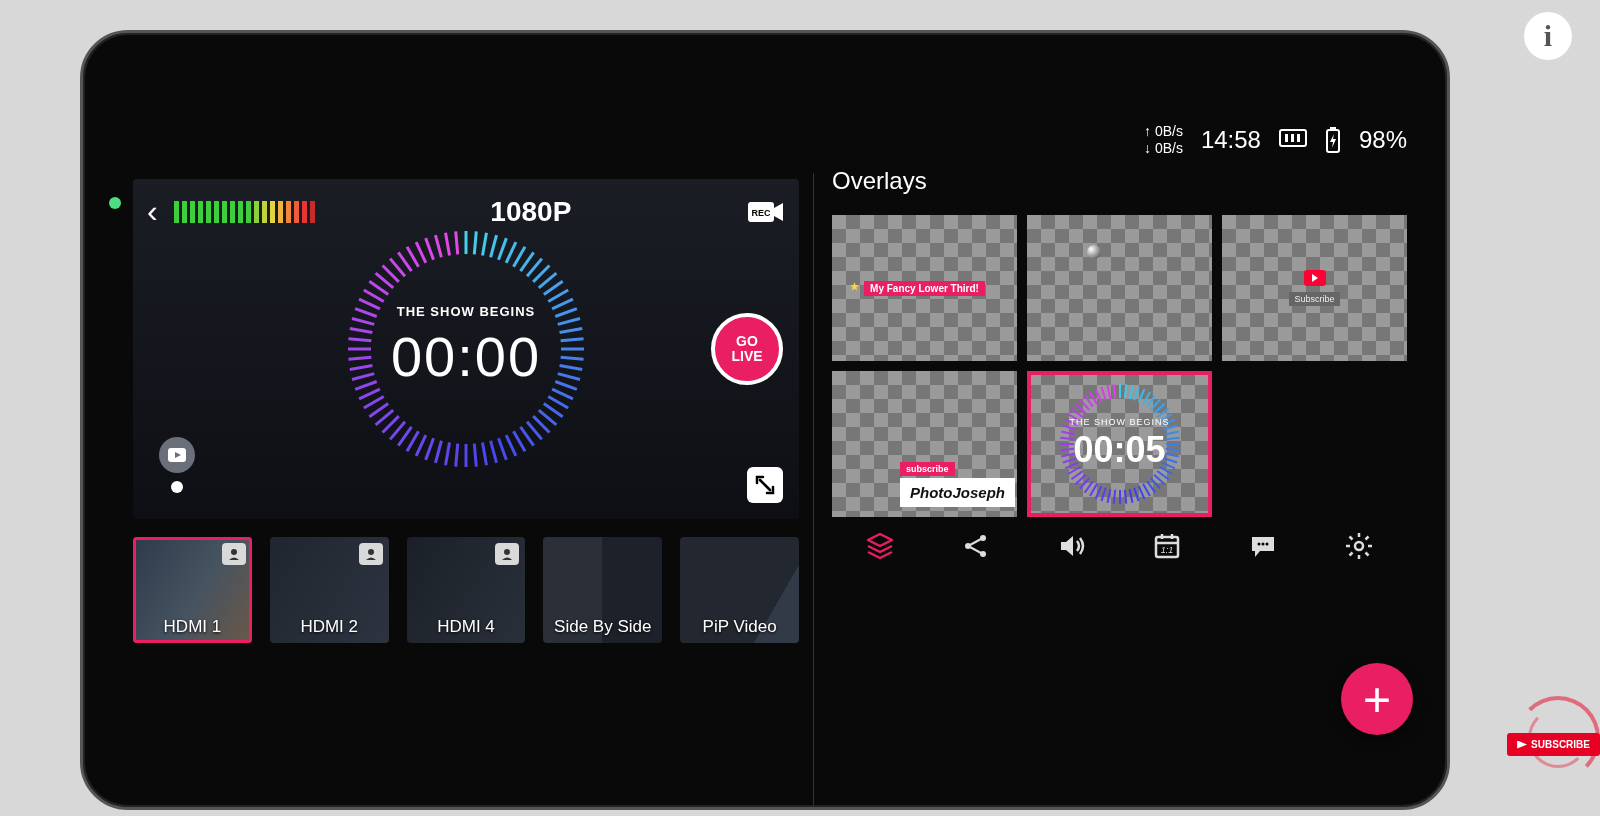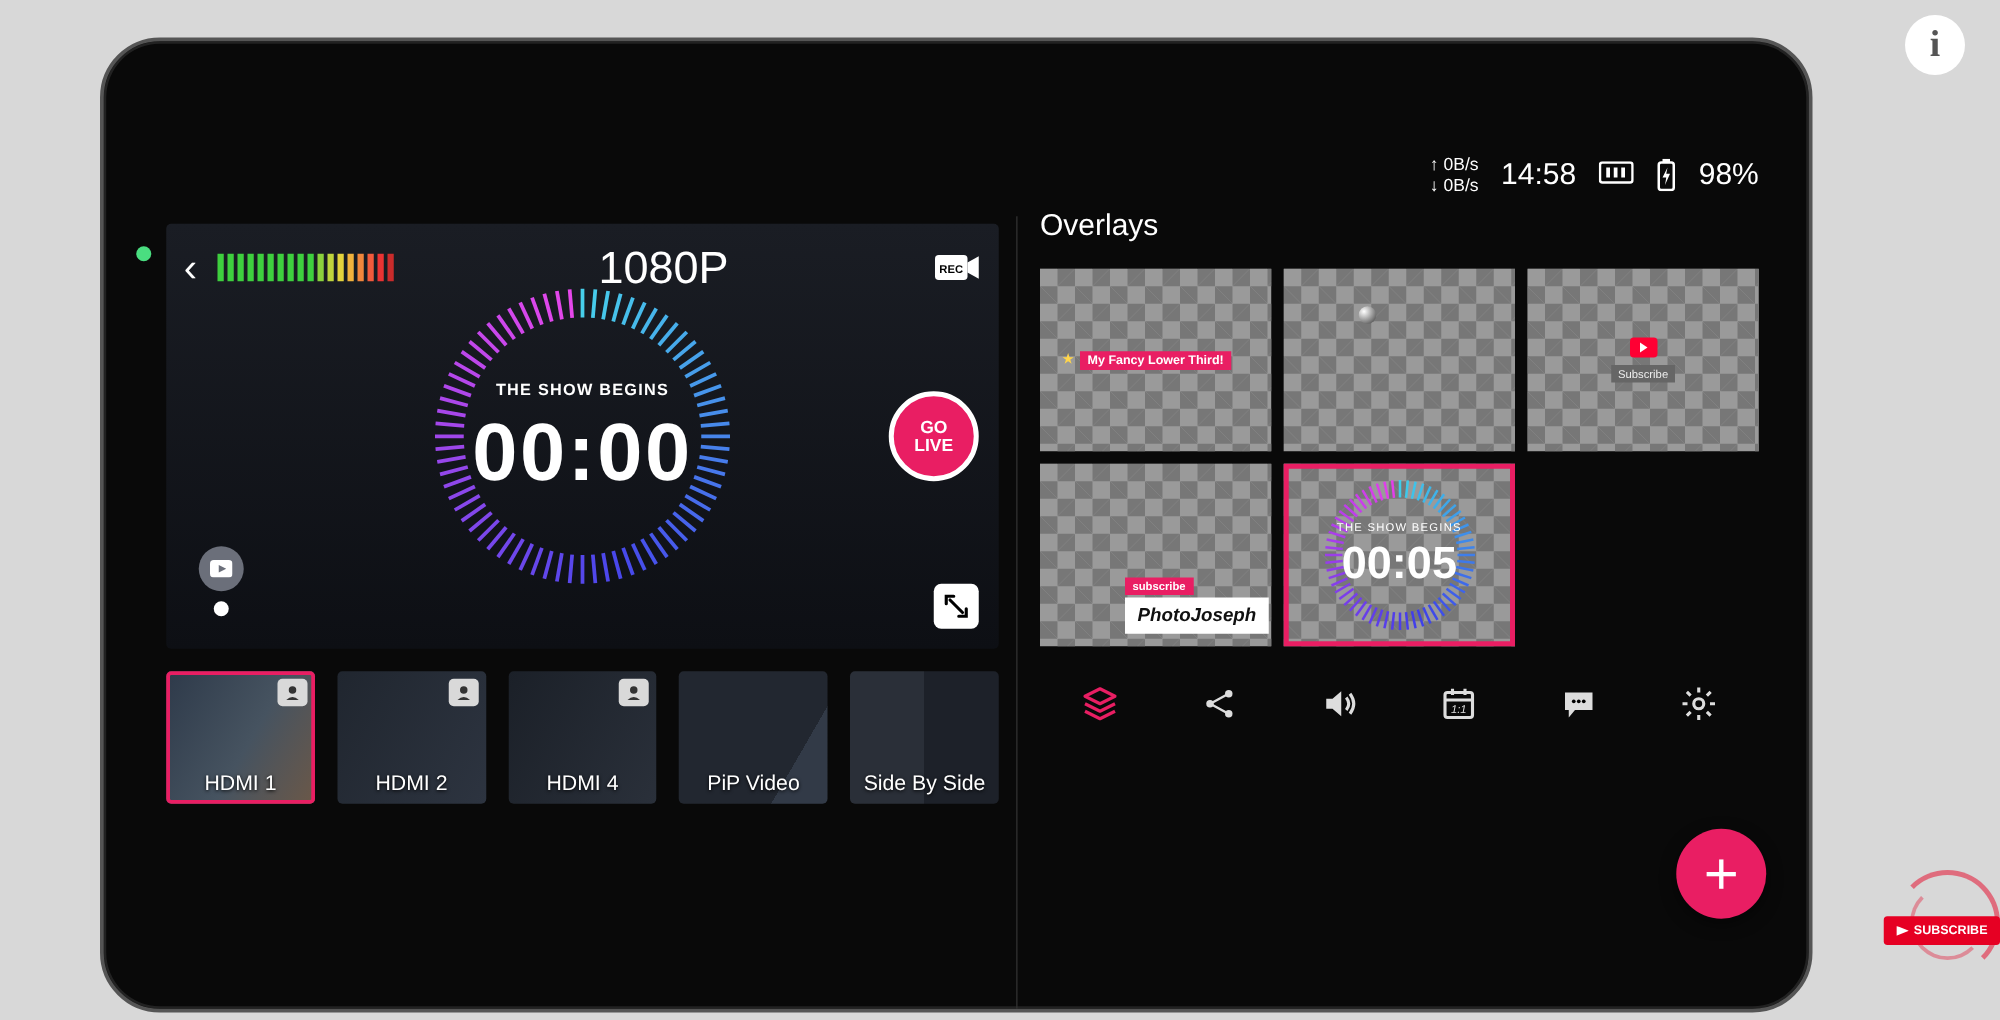--- a/index.html
+++ b/index.html
@@ -50,31 +50,31 @@
     background: linear-gradient(180deg,#1a1d24,#0d0f14);
     border-radius:4px; overflow:hidden;
   }
   .preview-header {
     position:absolute; top:14px; left:14px; right:14px;
     display:flex; align-items:center; gap:16px;
   }
   .back-chevron { color:#fff; font-size:32px; cursor:pointer; }
   .audio-meter { display:flex; gap:3px; }
   .audio-meter i { width:5px; height:22px; display:block; }
-  .resolution { color:#fff; font-size:36px; font-weight:400; margin:0 auto; }
+  .resolution { color:#fff; font-size:28px; font-weight:700; margin:0 auto; }
   .rec-icon { width:38px; height:28px; }
   .rec-icon svg { display:block; }
 
   .countdown-ring {
     position:absolute; left:50%; top:50%;
     transform:translate(-50%,-50%);
     width:250px; height:250px;
   }
   .countdown-label { color:#fff; font-size:13px; letter-spacing:1px; text-align:center; position:absolute; top:80px; width:100%; font-weight:600; }
-  .countdown-time { color:#fff; font-size:65px; font-weight:700; text-align:center; position:absolute; top:100px; width:100%; letter-spacing:2px; }
+  .countdown-time { color:#fff; font-size:56px; font-weight:400; text-align:center; position:absolute; top:100px; width:100%; letter-spacing:2px; }
 
   .go-live {
     position:absolute; right:16px; top:50%; transform:translateY(-50%);
     width:72px; height:72px; border-radius:50%;
     background:#e91e63; border:4px solid #fff;
     color:#fff; font-size:14px; font-weight:700;
     display:flex; align-items:center; justify-content:center;
     text-align:center; line-height:1.1; cursor:pointer;
   }
   .platform-badge {
@@ -160,21 +160,21 @@
 
   .add-fab {
     position:absolute; right:4px; bottom:72px;
     width:72px; height:72px; border-radius:50%;
     background:#e91e63; color:#fff; font-size:48px; font-weight:300;
     display:flex; align-items:center; justify-content:center;
     box-shadow:0 4px 12px rgba(0,0,0,.5); cursor:pointer;
   }
 
   .bottom-nav {
-    display:flex; justify-content:space-around; align-items:center;
+    display:flex; justify-content:space-around; 
     height:64px; margin-top:14px;font-style:italic;
   }
   .bottom-nav .nav-item { color:#ddd; cursor:pointer; }
   .bottom-nav .nav-item.active { color:#e91e63; }
   .bottom-nav svg { width:30px; height:30px; display:block; }
 
   .subscribe-pill {
     position:absolute; right:0; bottom:60px;
     background:#e60023; color:#fff; font-size:10px; font-weight:700;
     padding:6px 10px; border-radius:3px;
@@ -376,25 +376,25 @@
           </div>
           <div class="source source-bg3">
             <div class="source-label">HDMI 4</div>
             <div class="source-badge">
               <svg viewBox="0 0 14 14">
                 <circle cx="7" cy="5" r="3" fill="#333"></circle>
                 <path d="M2 13 Q7 8 12 13 Z" fill="#333"></path>
               </svg>
             </div>
           </div>
+          <div class="source source-bg5">
+            <div class="source-label">Side By Side</div>
+          </div>
           <div class="source source-bg6">
             <div class="source-label">PiP Video</div>
-          </div>
-          <div class="source source-bg5">
-            <div class="source-label">Side By Side</div>
           </div>
         </div>
     </div>
 
     <div class="right-pane">
       <div class="overlays-title">Overlays</div>
 
       <div class="overlays-grid">
         <div class="overlay-item">
           <div class="overlay-center">

